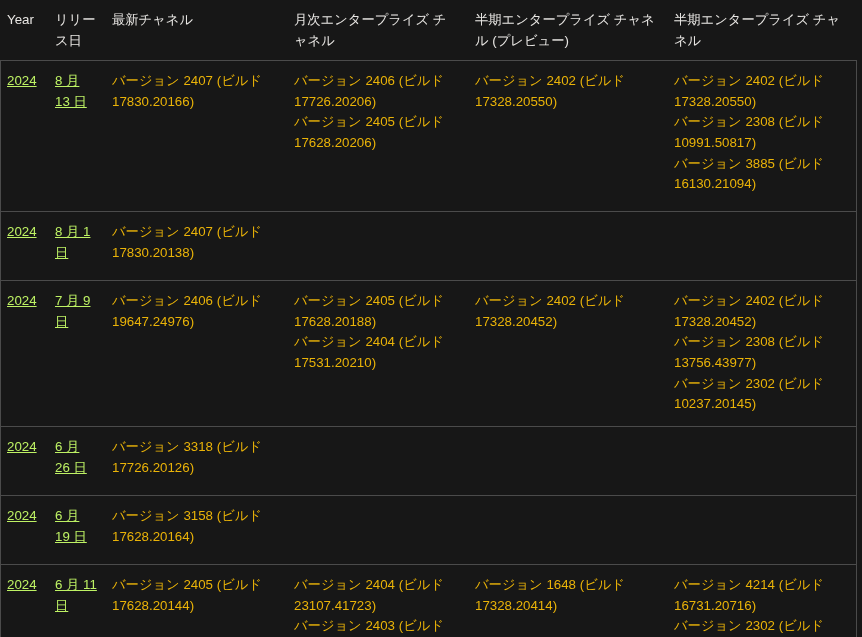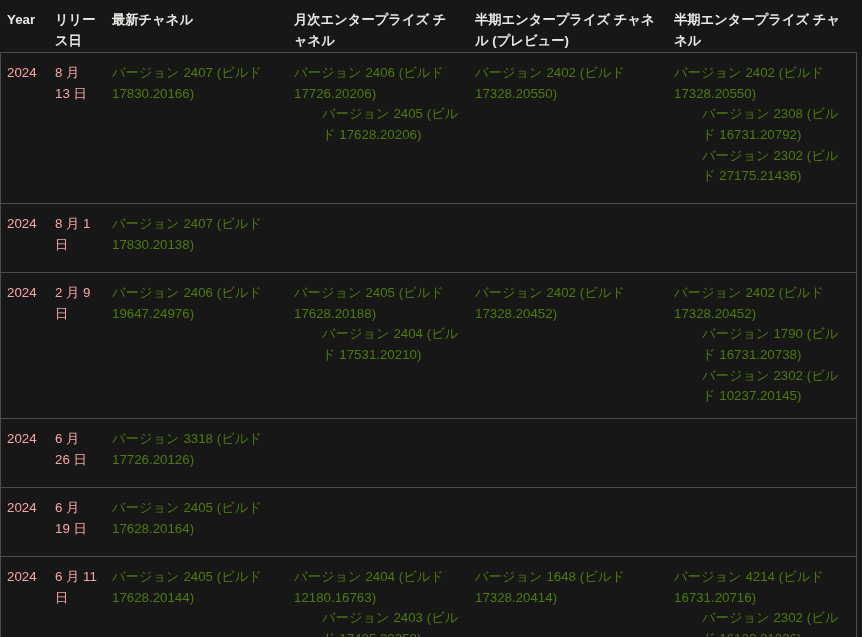--- a/index.html
+++ b/index.html
@@ -29,23 +29,23 @@
     color:#e9e7e4;
     line-height:1.55;
     background:#171717;
   }
   
   table.release-table th{
     border-left-color:transparent;
     border-right-color:transparent;
     border-top-color:transparent;
     border-bottom-color:#4b4b4b;
-    font-weight:bold;
+    font-weight:normal;
     padding-top:9px;
-    padding-bottom:1px;
+    padding-bottom:9px;
   }
   table.release-table td{
     border-left-color:transparent;
     border-right-color:transparent;
     border-top-color:transparent;
     border-bottom-color:#4b4b4b;
   }
   table.release-table th:first-child,
   table.release-table td:first-child{border-left-color:#4b4b4b;}
   table.release-table th:last-child,
@@ -54,28 +54,28 @@
   table.release-table thead th:last-child{border-right-color:transparent;}
 
   col.c-year{width:48px;}
   col.c-date{width:57px;}
   col.c-current{width:182px;}
   col.c-monthly{width:181px;}
   col.c-semi-prev{width:199px;}
   col.c-semi{width:189px;}
 
   .vlink{
-    color:#4d7c0f;
+    color:#eab308;
     text-decoration:none;
     display:block;
     cursor:pointer;
   }
-  .vlink + .vlink{margin-top:0;margin-left:28px;}
+  .vlink + .vlink{margin-top:0;}
   .cell-links{margin:0;padding:0;}
-  .plain{color:#fca5a5;}
+  .plain{color:#bef264;text-decoration:underline;}
   .hdr-cell{white-space:normal;}
   .row-tall-1 td{height:130px;}
   .row-tall-2 td{height:125px;}
   .row-short td{height:48px;}
   .row-last td{height:80px;}
 </style>
 </head>
 <body>
 
 <div id="root">
@@ -114,22 +114,22 @@
             </div>
           </td>
           <td>
             <div class="cell-links">
               <span class="vlink">バージョン 2402 (ビルド 17328.20550)</span>
             </div>
           </td>
           <td>
             <div class="cell-links">
               <span class="vlink">バージョン 2402 (ビルド 17328.20550)</span>
-              <span class="vlink">バージョン 2308 (ビルド 16731.20792)</span>
-              <span class="vlink">バージョン 2302 (ビルド 27175.21436)</span>
+              <span class="vlink">バージョン 2308 (ビルド 10991.50817)</span>
+              <span class="vlink">バージョン 3885 (ビルド 16130.21094)</span>
             </div>
           </td>
         </tr>
         <tr class="row-short">
           <td><span class="plain">2024</span></td>
           <td><span class="plain">8 月 1 日</span></td>
           <td>
             <div class="cell-links">
               <span class="vlink">バージョン 2407 (ビルド 17830.20138)</span>
             </div>
@@ -139,41 +139,41 @@
           </td>
           <td>
             <div class="cell-links"></div>
           </td>
           <td>
             <div class="cell-links"></div>
           </td>
         </tr>
         <tr class="row-tall-2">
           <td><span class="plain">2024</span></td>
-          <td><span class="plain">2 月 9 日</span></td>
+          <td><span class="plain">7 月 9 日</span></td>
           <td>
             <div class="cell-links">
               <span class="vlink">バージョン 2406 (ビルド 19647.24976)</span>
             </div>
           </td>
           <td>
             <div class="cell-links">
               <span class="vlink">バージョン 2405 (ビルド 17628.20188)</span>
               <span class="vlink">バージョン 2404 (ビルド 17531.20210)</span>
             </div>
           </td>
           <td>
             <div class="cell-links">
               <span class="vlink">バージョン 2402 (ビルド 17328.20452)</span>
             </div>
           </td>
           <td>
             <div class="cell-links">
               <span class="vlink">バージョン 2402 (ビルド 17328.20452)</span>
-              <span class="vlink">バージョン 1790 (ビルド 16731.20738)</span>
+              <span class="vlink">バージョン 2308 (ビルド 13756.43977)</span>
               <span class="vlink">バージョン 2302 (ビルド 10237.20145)</span>
             </div>
           </td>
         </tr>
         <tr class="row-short">
           <td><span class="plain">2024</span></td>
           <td><span class="plain">6 月 26 日</span></td>
           <td>
             <div class="cell-links">
               <span class="vlink">バージョン 3318 (ビルド 17726.20126)</span>
@@ -187,21 +187,21 @@
           </td>
           <td>
             <div class="cell-links"></div>
           </td>
         </tr>
         <tr class="row-short">
           <td><span class="plain">2024</span></td>
           <td><span class="plain">6 月 19 日</span></td>
           <td>
             <div class="cell-links">
-              <span class="vlink">バージョン 2405 (ビルド 17628.20164)</span>
+              <span class="vlink">バージョン 3158 (ビルド 17628.20164)</span>
             </div>
           </td>
           <td>
             <div class="cell-links"></div>
           </td>
           <td>
             <div class="cell-links"></div>
           </td>
           <td>
             <div class="cell-links"></div>
@@ -210,21 +210,21 @@
         <tr class="row-last">
           <td><span class="plain">2024</span></td>
           <td><span class="plain">6 月 11 日</span></td>
           <td>
             <div class="cell-links">
               <span class="vlink">バージョン 2405 (ビルド 17628.20144)</span>
             </div>
           </td>
           <td>
             <div class="cell-links">
-              <span class="vlink">バージョン 2404 (ビルド 12180.16763)</span>
+              <span class="vlink">バージョン 2404 (ビルド 23107.41723)</span>
               <span class="vlink">バージョン 2403 (ビルド 17425.20258)</span>
             </div>
           </td>
           <td>
             <div class="cell-links">
               <span class="vlink">バージョン 1648 (ビルド 17328.20414)</span>
             </div>
           </td>
           <td>
             <div class="cell-links">

